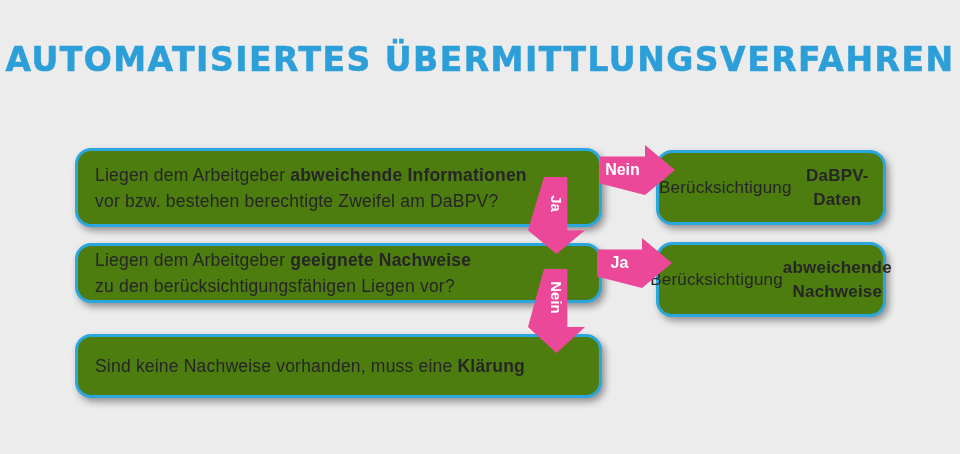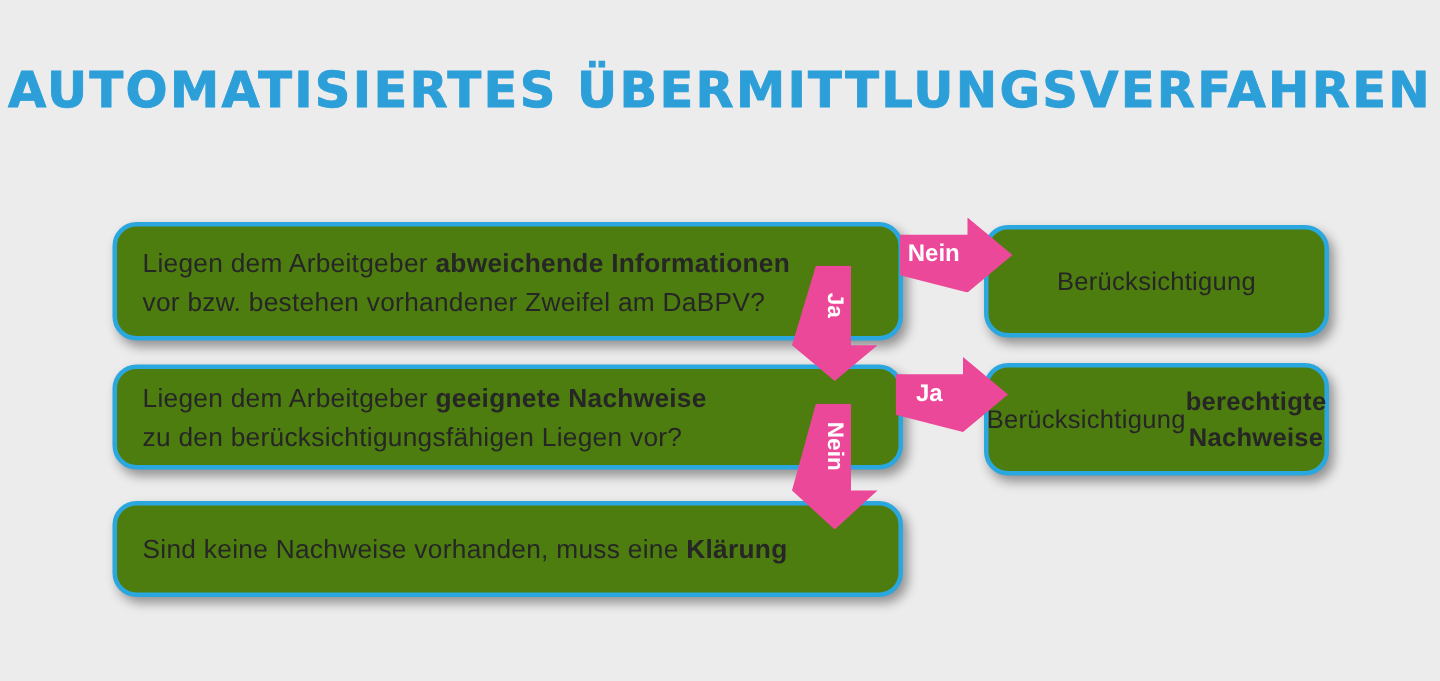--- a/index.html
+++ b/index.html
@@ -58,21 +58,21 @@
     flex-direction: row;
     justify-content: center;
     align-items: center;
     text-align: center;
     font-size: 17px;
     line-height: 24px;
     letter-spacing: 0.2px;
   }
   .b { font-weight: bold; }
   #qbox1 { top: 127px; height: 79px; }
-  #qbox2 { top: 222px; height: 70px; }
+  #qbox2 { top: 222px; height: 60px; }
   #qbox3 { top: 313px; height: 64px; }
   #rbox1 { left: 656px; top: 129px; height: 75px; }
   #rbox2 { left: 656px; top: 221px; height: 75px; }
   
   .arrow {
     position: absolute;
     background: #ec4899;
     filter: drop-shadow(2px 3px 3px rgba(0,0,0,0.4));
     z-index: 5;
   }
@@ -124,39 +124,40 @@
 </style>
 </head>
 <body>
 
 <div id="canvas">
 
   <div class="title">AUTOMATISIERTES ÜBERMITTLUNGSVERFAHREN</div>
 
   <div class="qbox" id="qbox1">
     <div><span>Liegen dem Arbeitgeber</span> <span class="b">abweichende Informationen</span></div>
-    <div>vor bzw. bestehen vorhandener Zweifel am DaBPV?</div>
+    <div>vor bzw. bestehen berechtigte Zweifel am DaBPV?</div>
   </div>
 
   <div class="qbox" id="qbox2">
     <div><span>Liegen dem Arbeitgeber</span> <span class="b">geeignete Nachweise</span></div>
     <div>zu den berücksichtigungsfähigen Liegen vor?</div>
   </div>
 
   <div class="qbox" id="qbox3">
     <div><span>Sind keine Nachweise vorhanden, muss eine</span> <span class="b">Klärung</span></div>
   </div>
 
   <div class="rbox" id="rbox1">
     <div>Berücksichtigung</div>
+    <div class="b">DaBPV-Daten</div>
   </div>
 
   <div class="rbox" id="rbox2">
     <div>Berücksichtigung</div>
-    <div class="b">berechtigte Nachweise</div>
+    <div class="b">abweichende Nachweise</div>
   </div>
 
   <div class="arrow right" id="arrow-nein-right">
     <div class="lbl">Nein</div>
   </div>
 
   <div class="arrow down" id="arrow-ja-down">
     <div class="lbl">
         <span>Ja</span>
       </div>

